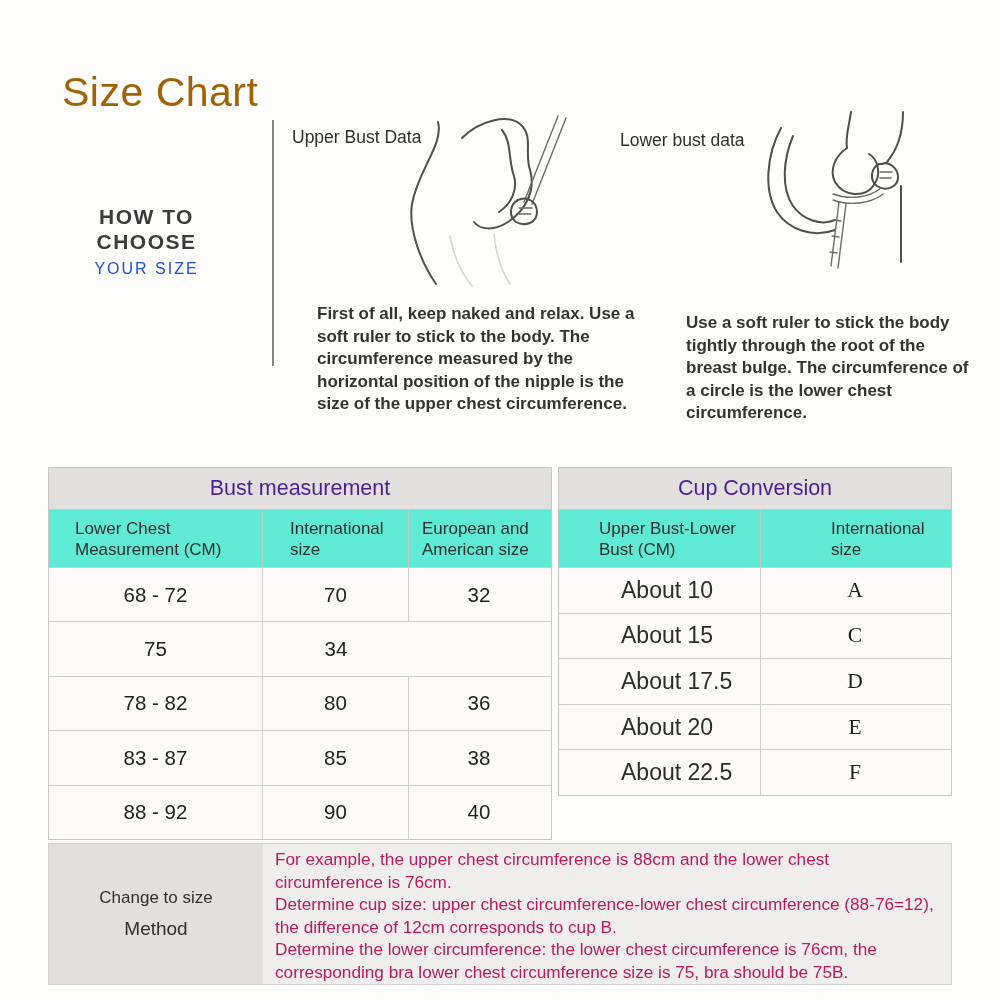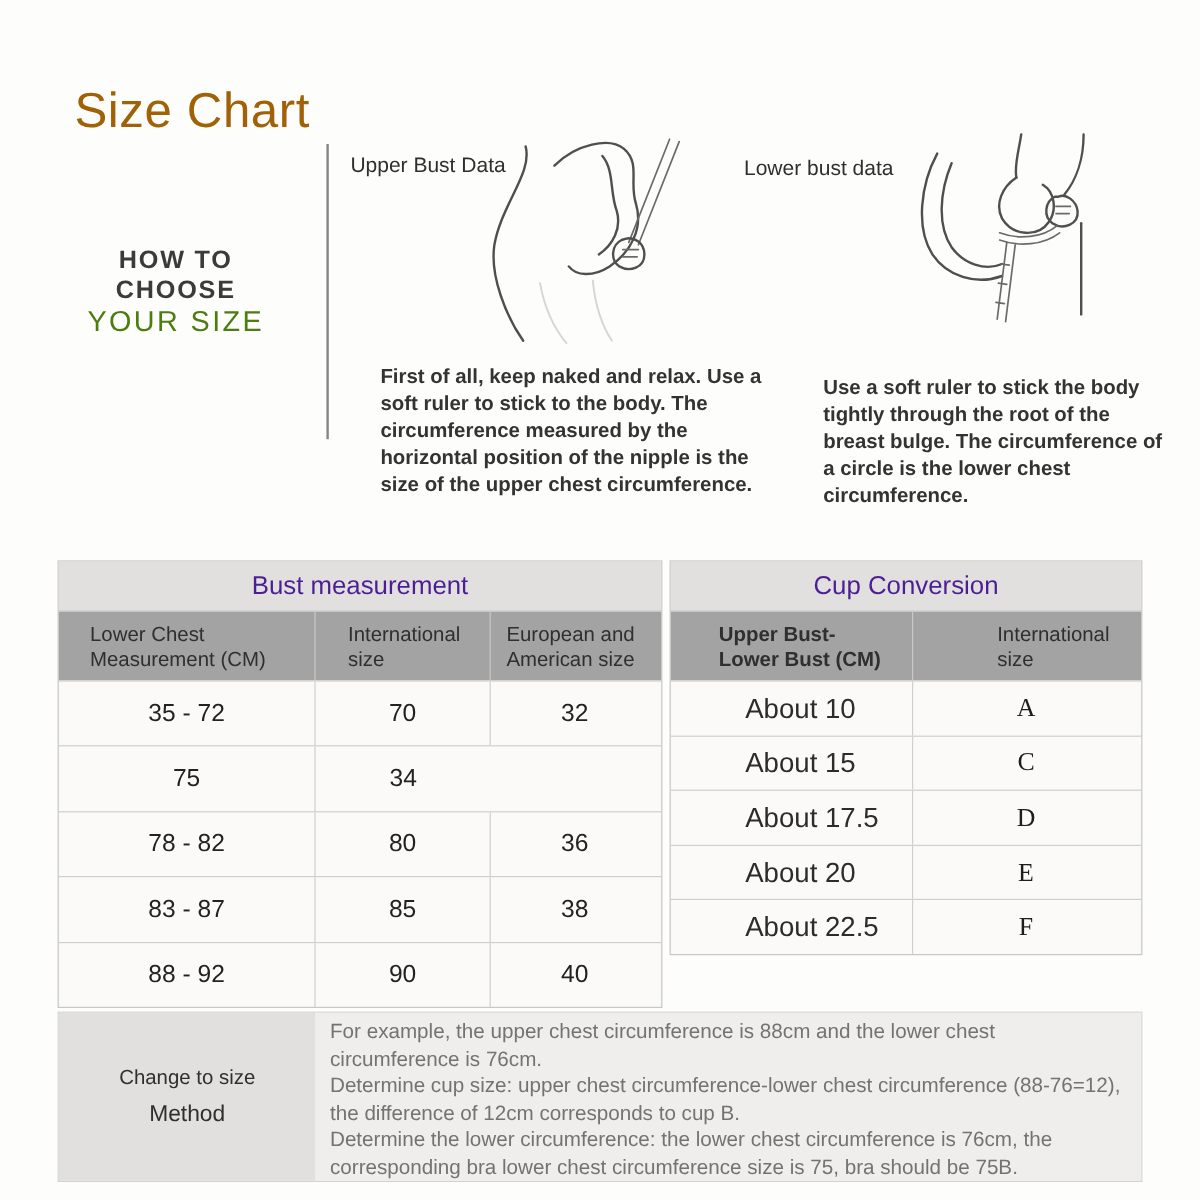--- a/index.html
+++ b/index.html
@@ -12,21 +12,21 @@
 
   
   .page-title{
     left:62px;top:42px;font-size:41px;font-weight:500;color:#a16207;
     letter-spacing:0.5px;
   }
 
   
   .howto-label{left:58px;top:204px;width:177px;text-align:center;line-height:25px;}
   .howto-bold{font-size:21px;font-weight:700;color:#3b3b3b;letter-spacing:1.5px;}
-  .howto-light{font-size:24px;font-weight:400;color:#4d7c0f;letter-spacing:2px;margin-top:2px;}
+  .howto-light{font-size:16px;font-weight:400;color:#1d4ed8;letter-spacing:2px;margin-top:2px;}
 
   .vdivider{left:272px;top:120px;width:2px;height:246px;background:#868686;}
 
   .illus-caption{font-size:17.5px;color:#2f2f2f;}
   .caption-upper{left:292px;top:127px;}
   .caption-lower{left:620px;top:130px;}
 
   .illus-svg{display:block;}
   .illus-left{left:398px;top:114px;}
   .illus-right{left:733px;top:110px;}
@@ -36,32 +36,32 @@
   .para-right{left:686px;top:295px;width:292px;}
 
   
   .sc-table{background:#fbfaf8;border:1px solid #c8c7c5;}
   .bust-table{left:48px;top:467px;width:502px;}
   .cup-table{left:558px;top:467px;width:392px;}
   .t-title{
     height:41px;background:#e1e0de;display:flex;align-items:center;justify-content:center;
     font-size:21.5px;color:#4c1d95;
   }
-  .t-head{display:grid;border-top:1px solid #c8c7c5;background:#a3a3a3;}
+  .t-head{display:grid;border-top:1px solid #c8c7c5;background:#5eead4;}
   .bust-table .t-head{grid-template-columns:214px 146px 140px;height:57px;}
   .cup-table .t-head{grid-template-columns:202px 188px;height:57px;}
   .t-hcell{
     display:flex;align-items:center;font-size:17px;color:#2f2f2f;line-height:21px;
     border-right:1px solid #c8c7c5;box-sizing:border-box;
   }
   .t-hcell:last-child{border-right:none;}
   .bust-table .t-hcell.c0{padding-left:26px;padding-right:18px;}
   .bust-table .t-hcell.c1{padding-left:27px;padding-right:30px;}
   .bust-table .t-hcell.c2{padding-left:13px;padding-right:14px;}
-  .cup-table .t-hcell.c0{padding-left:40px;padding-right:24px;font-weight:bold;}
+  .cup-table .t-hcell.c0{padding-left:40px;padding-right:24px;}
   .cup-table .t-hcell.c1{padding-left:70px;padding-right:20px;}
   .trow{display:grid;border-top:1px solid #d0cfcd;}
   .bust-table .trow{grid-template-columns:214px 146px 140px;height:53.4px;}
   .cup-table .trow{grid-template-columns:202px 188px;height:44.6px;}
   .tcell{
     display:flex;align-items:center;justify-content:center;
     font-size:20.5px;color:#222220;border-right:1px solid #d0cfcd;box-sizing:border-box;
   }
   .tcell:last-child{border-right:none;}
   .cup-table .tcell.c0{justify-content:flex-start;padding-left:62px;font-size:23px;color:#2c2c2a;}
@@ -75,21 +75,21 @@
     border:1px solid #d3d2d0;box-sizing:border-box;
   }
   .method-label{
     width:214px;flex:0 0 214px;background:#e1e0de;
     display:flex;flex-direction:column;align-items:center;justify-content:center;gap:10px;
   }
   .method-label-l1{font-size:17px;color:#2f2f2f;}
   .method-label-l2{font-size:19px;color:#2f2f2f;}
   .method-text{
     flex:1;background:#efeeec;padding:4px 12px 4px 12px;box-sizing:border-box;
-    font-size:17.2px;line-height:22.6px;color:#737373;overflow:hidden;
+    font-size:17.2px;line-height:22.6px;color:#be185d;overflow:hidden;
   }
   .method-text p{margin:0;}
 
   .line-art{stroke:#4f4f4f;stroke-width:2;fill:none;stroke-linecap:round;stroke-linejoin:round;}
   .line-thin{stroke:#6a6a6a;stroke-width:1.4;fill:none;stroke-linecap:round;}
   .line-faint{stroke:#8d8d8d;stroke-width:1.6;fill:none;opacity:.35;stroke-linecap:round;}
 </style>
 </head>
 <body>
 
@@ -140,21 +140,21 @@
   <div class="abs sc-table bust-table">
     <div class="t-title">Bust measurement</div>
     <div class="t-head">
       <div class="t-hcell c0">Lower Chest Measurement (CM)</div>
       <div class="t-hcell c1">International size</div>
       <div class="t-hcell c2">European and American size</div>
     </div>
     <div>
 
         <div class="trow">
-          <div class="tcell c0">35 - 72</div>
+          <div class="tcell c0">68 - 72</div>
           <div class="tcell c1">70</div>
           <div class="tcell c2">32</div>
         </div>
 
         <div class="trow">
           <div class="tcell c1">75</div>
           <div class="tcell c2">34</div>
         </div>
 
         <div class="trow">

